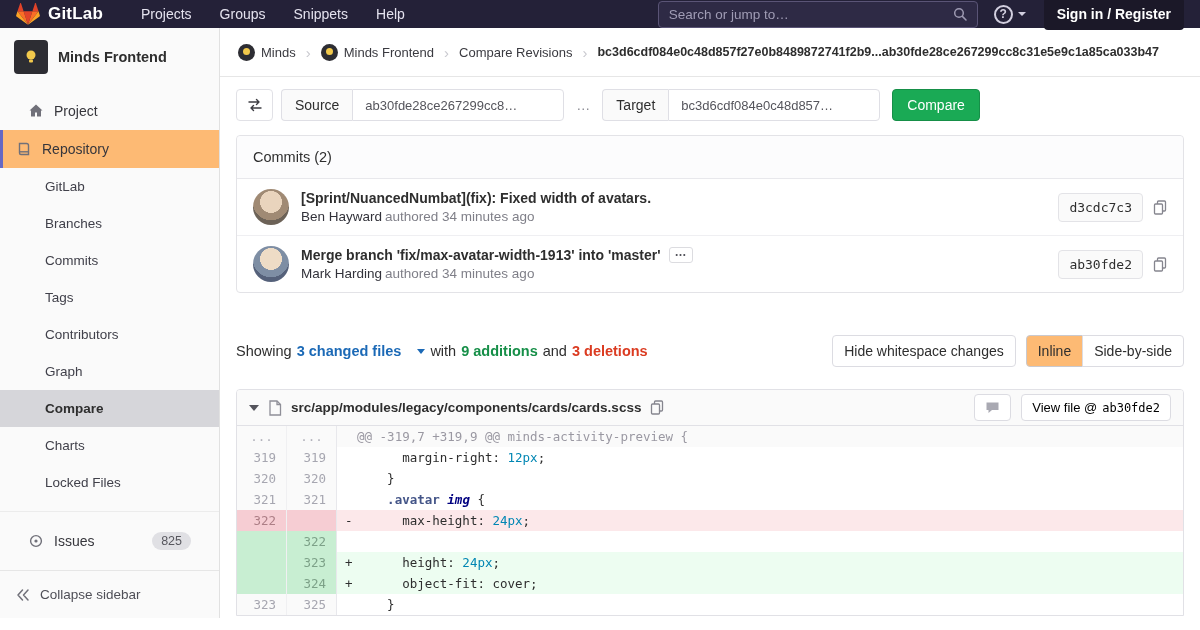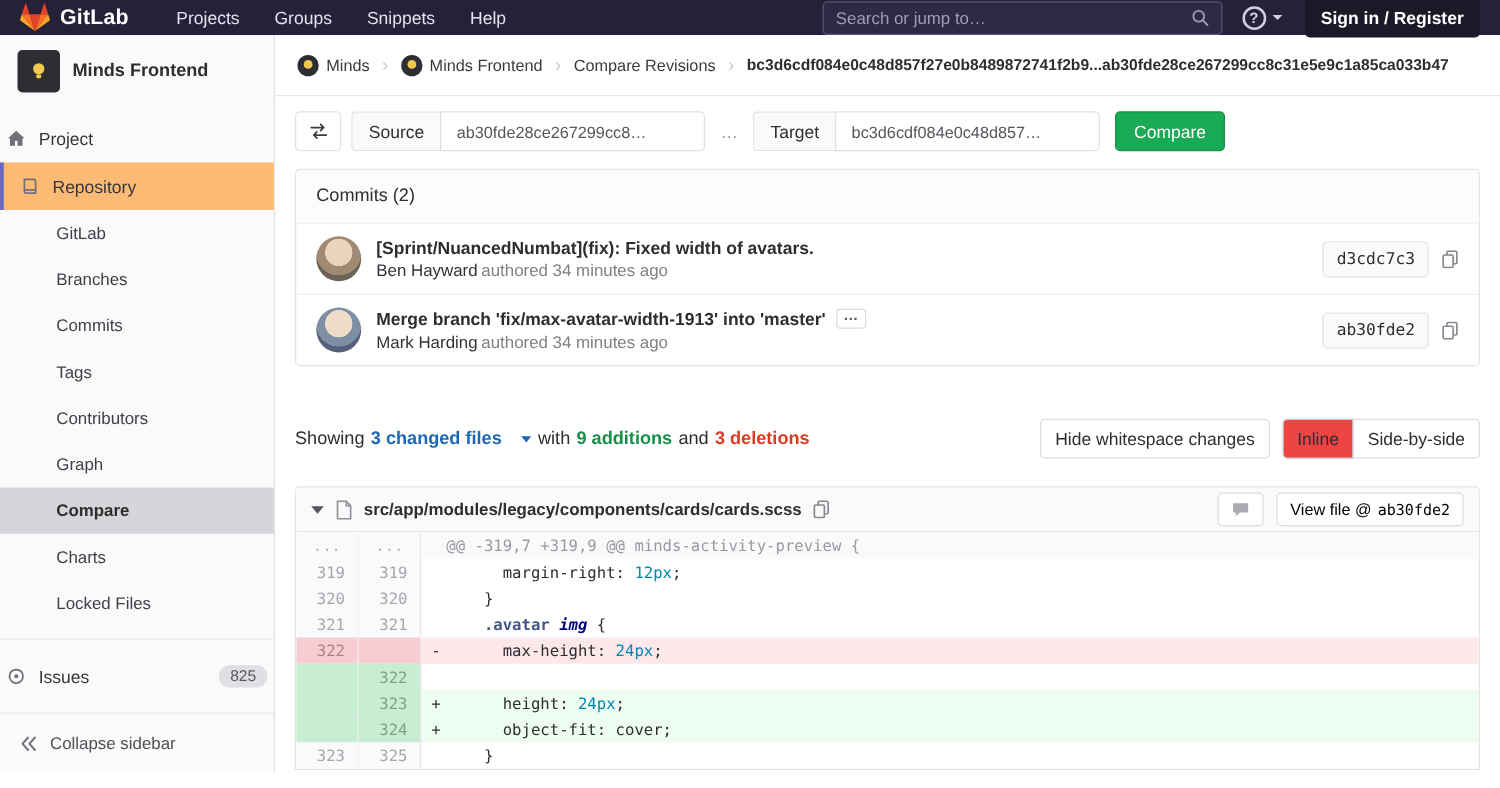--- a/index.html
+++ b/index.html
@@ -24,21 +24,21 @@
 
   
   .layout { display:flex; height:590px; }
 
   
   .sidebar { width:220px; flex:none; background:#fafafa; border-right:1px solid #e1e1e1; display:flex; flex-direction:column; }
   .proj-head { display:flex; align-items:center; padding:12px 14px 10px; }
   .proj-avatar { width:34px; height:34px; border-radius:4px; background:#2d2d33; display:flex; align-items:center; justify-content:center; flex:none; }
   .proj-title { margin-left:10px; font-weight:700; font-size:14.5px; }
   .snav { margin-top:8px; }
-  .snav-item { display:flex; align-items:center; height:38px; padding:0 5px; font-size:14px; color:#36363c; cursor:pointer; }
+  .snav-item { display:flex; align-items:center; height:38px; padding:0 28px; font-size:14px; color:#36363c; cursor:pointer; }
   .snav-item svg { margin-right:10px; flex:none; }
   .snav-item.repo { background:#fdba74; border-left:3px solid #6668c4; padding-left:13px; }
   .sub-item { height:37px; display:flex; align-items:center; padding-left:45px; font-size:13.5px; color:#40404a; cursor:pointer; }
   .sub-item.active { background:#d6d6da; color:#2e2e2e; font-weight:700; }
   .sidebar-divider { height:1px; background:#ececec; margin:10px 0 0; }
   .badge { margin-left:auto; background:#e0e0e4; color:#57575e; border-radius:10px; font-size:12.5px; padding:2px 9px; }
   .sidebar-spacer { flex:1; }
   .collapse-row { height:48px; border-top:1px solid #e6e6e6; display:flex; align-items:center; padding:0 16px; font-size:13.5px; color:#4f4f57; cursor:pointer; gap:10px; flex:none; }
 
   
@@ -80,21 +80,21 @@
 
   
   .summary-row { margin-top:42px; display:flex; align-items:center; font-size:14.5px; gap:5px; }
   .files-dd { color:#1b69b6; font-weight:600; display:flex; align-items:center; gap:16px; cursor:pointer; }
   .caret-down-blue { width:0; height:0; border-left:4px solid transparent; border-right:4px solid transparent; border-top:5px solid #1b69b6; }
   .green { color:#168f48; font-weight:700; }
   .red { color:#db3b21; font-weight:700; }
   .summary-actions { margin-left:auto; display:flex; align-items:center; }
   .btn { background:#fff; border:1px solid #dcdce2; border-radius:4px; font-size:14px; color:#2e2e2e; padding:7px 11px; cursor:pointer; font-family:inherit; }
   .toggle { display:flex; margin-left:10px; }
-  .toggle .first { border-radius:4px 0 0 4px; background:#ef4444; border-color:#c9c9cf; }
+  .toggle .first { border-radius:4px 0 0 4px; background:#fdba74; border-color:#c9c9cf; }
   .toggle .last { border-radius:0 4px 4px 0; margin-left:-1px; }
 
   
   .diff-panel { margin-top:22px; border:1px solid #e1e1e6; border-radius:4px 4px 0 0; overflow:hidden; }
   .diff-head { display:flex; align-items:center; background:#fafafa; border-bottom:1px solid #e1e1e6; padding:6px 12px; gap:9px; height:36px; }
   .tri-down { width:0; height:0; border-left:5px solid transparent; border-right:5px solid transparent; border-top:6px solid #54545c; cursor:pointer; flex:none; }
   .file-path { font-weight:700; font-size:13.5px; }
   .diff-actions { margin-left:auto; display:flex; gap:10px; align-items:center; }
   .mini-btn { height:27px; background:#fff; border:1px solid #dcdce2; border-radius:4px; display:flex; align-items:center; padding:0 10px; font-size:13px; gap:5px; cursor:pointer; }
   .mono { font-family:"DejaVu Sans Mono", monospace; font-size:12px; }

